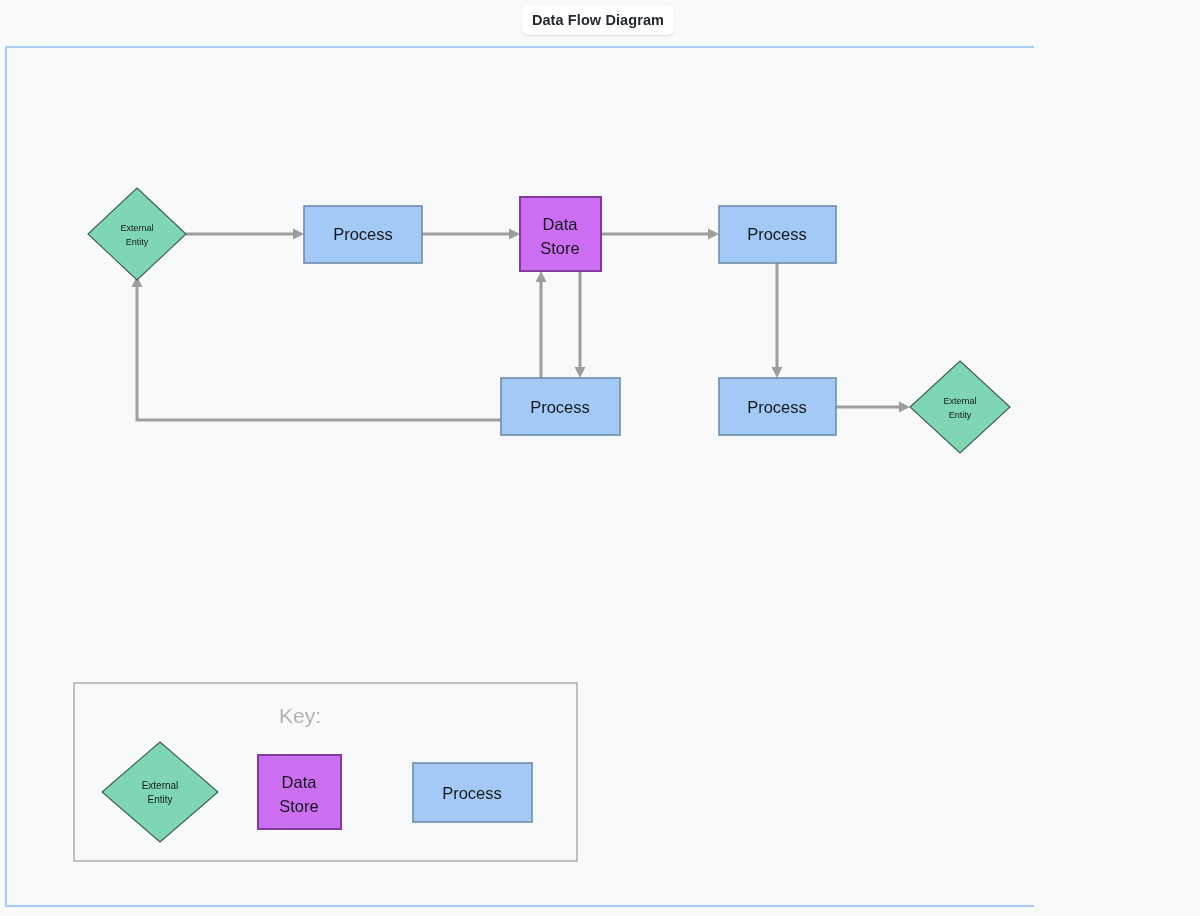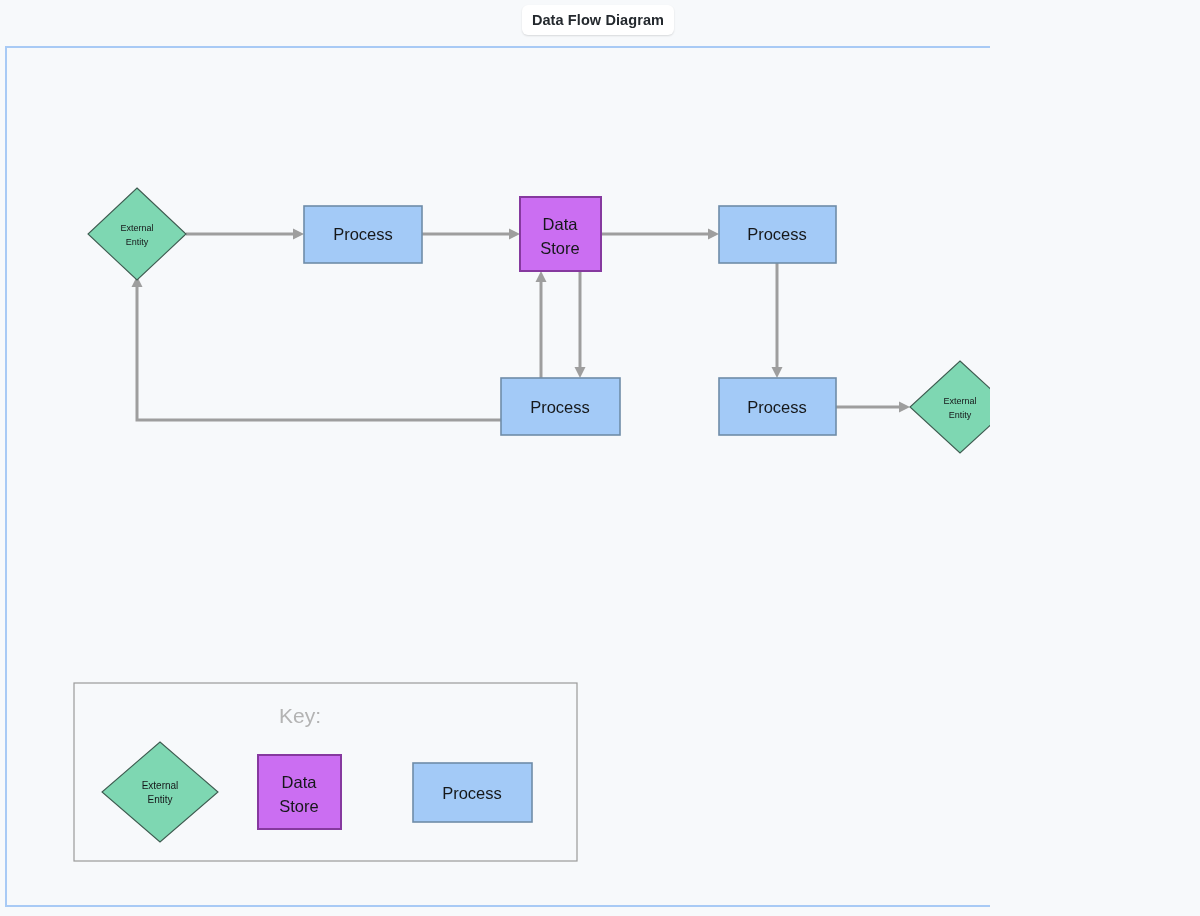--- a/index.html
+++ b/index.html
@@ -8,20 +8,21 @@
     padding: 0;
     background: #f7f9fb;
     font-family: "Liberation Sans", sans-serif;
   }
   #app {
     position: relative;
     width: 990px;
     height: 916px;
     background: #f7f9fb;
     overflow: hidden;
+    padding-left: 44px;
   }
 
   
   #title-badge {
     position: absolute;
     left: 522px;
     top: 5px;
     width: 152px;
     height: 30px;
     background: #ffffff;

